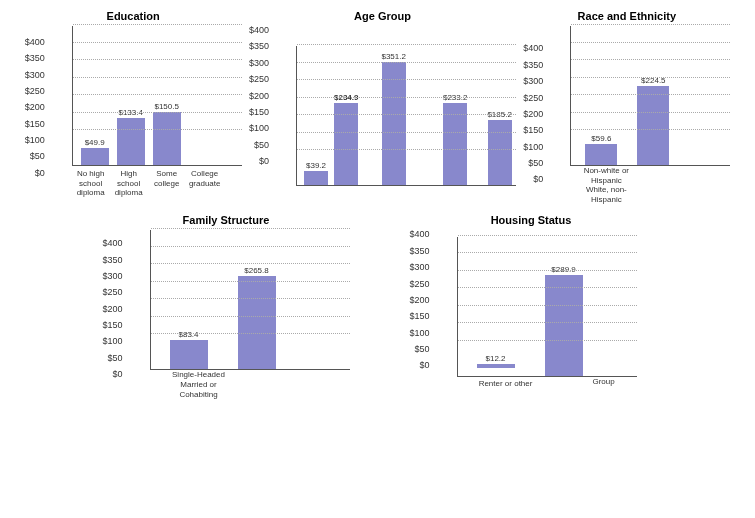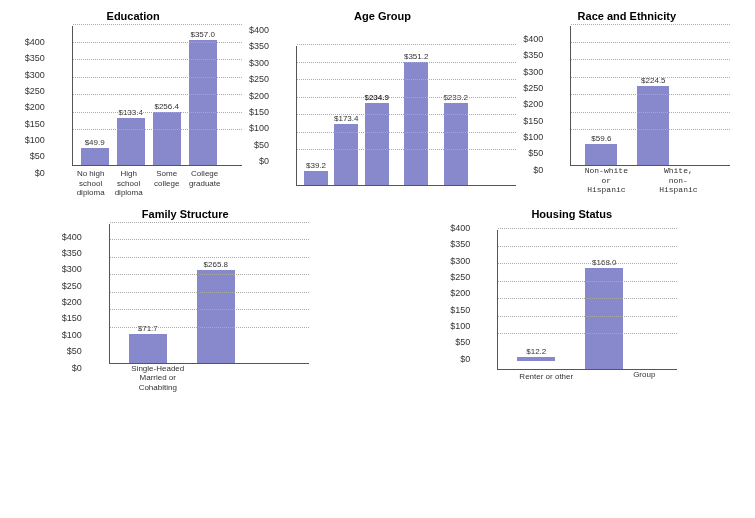--- a/index.html
+++ b/index.html
@@ -138,28 +138,24 @@
               <span class="bar-value">$49.9</span>
               <div class="bar" style="height:17px;"></div>
             </div>
 
             <div class="bar-group">
               <span class="bar-value">$133.4</span>
               <div class="bar" style="height:47px;"></div>
             </div>
 
             <div class="bar-group">
-              <span class="bar-value">$256.4</span>
+              <span class="bar-value">$150.5</span>
               <div class="bar" style="height:53px;"></div>
             </div>
 
-            <div class="bar-group">
-              <span class="bar-value">$357.0</span>
-              <div class="bar" style="height:125px;"></div>
-            </div>
           </div>
           <div style="display:flex; flex-direction:row; padding-left:0px;">
             <div class="bar-label">No high<br>school<br>diploma</div>
             <div class="bar-label">High<br>school<br>diploma</div>
             <div class="bar-label">Some<br>college</div>
             <div class="bar-label">College<br>graduate</div>
           </div>
         </div>
       </div>
     </div>
@@ -188,40 +184,40 @@
               <div class="grid-line" style="bottom: 105px;"></div>
               <div class="grid-line" style="bottom: 122.5px;"></div>
               <div class="grid-line" style="bottom: 140px;"></div>
             </div>
 
             <div class="bar-group" style="margin:0 3px;">
               <span class="bar-value">$39.2</span>
               <div class="bar" style="height:14px; width:24px;"></div>
             </div>
 
-            <div class="bar-group" style="margin:0 3px;">
-              <span class="bar-value">$173.4</span>
-              <div class="bar" style="height:61px; width:24px;"></div>
-            </div>
 
             <div class="bar-group" style="margin:0 3px;font-weight:bold;">
               <span class="bar-value">$234.9</span>
               <div class="bar" style="height:82px; width:24px;"></div>
             </div>
 
-            <div class="bar-group" style="margin:0 12px;">
+            <div class="bar-group" style="margin:0 20px;">
               <span class="bar-value">$351.2</span>
               <div class="bar" style="height:123px; width:24px;"></div>
             </div>
 
-            <div class="bar-group" style="margin:0 3px;align-items:flex-end;">
+            <div class="bar-group" style="margin:0 17px;align-items:flex-end;">
               <span class="bar-value">$233.2</span>
               <div class="bar" style="height:82px; width:24px;"></div>
             </div>
 
+            <div class="bar-group" style="margin:0 3px;">
+              <span class="bar-value">$185.2</span>
+              <div class="bar" style="height:65px; width:24px;"></div>
+            </div>
           </div>
         </div>
       </div>
     </div>
 
     <div class="chart-wrap">
       <div class="chart-title">Race and Ethnicity</div>
       <div class="chart-area">
         <div class="y-axis">
           <span class="y-label">$400</span>
@@ -249,30 +245,30 @@
             <div class="bar-group" style="margin:0 10px;">
               <span class="bar-value">$59.6</span>
               <div class="bar" style="height:21px; width:32px;"></div>
             </div>
 
             <div class="bar-group" style="margin:0 10px;">
               <span class="bar-value">$224.5</span>
               <div class="bar" style="height:79px; width:32px;"></div>
             </div>
           </div>
-          <div style="display:flex; flex-direction:row;font-family:Liberation Mono, monospace;">
+          <div style="display:flex; flex-direction:column;">
             <div class="bar-label" style="width:52px; margin:0 10px;">Non-white or<br>Hispanic</div>
             <div class="bar-label" style="width:52px; margin:0 10px;">White, non-Hispanic</div>
           </div>
         </div>
       </div>
     </div>
   </div>
 
-  <div class="row" style="gap: 60px;">
+  <div class="row" style="justify-content:center; gap: 60px;">
 
     <div class="chart-wrap">
       <div class="chart-title">Family Structure</div>
       <div class="chart-area">
         <div class="y-axis">
           <span class="y-label">$400</span>
           <span class="y-label">$350</span>
           <span class="y-label">$300</span>
           <span class="y-label">$250</span>
           <span class="y-label">$200</span>
@@ -287,21 +283,21 @@
               <div class="grid-line" style="bottom: 35px;"></div>
               <div class="grid-line" style="bottom: 52.5px;"></div>
               <div class="grid-line" style="bottom: 70px;"></div>
               <div class="grid-line" style="bottom: 87.5px;"></div>
               <div class="grid-line" style="bottom: 105px;"></div>
               <div class="grid-line" style="bottom: 122.5px;"></div>
               <div class="grid-line" style="bottom: 140px;"></div>
             </div>
 
             <div class="bar-group" style="margin:0 15px;">
-              <span class="bar-value">$71.7</span>
+              <span class="bar-value">$83.4</span>
               <div class="bar" style="height:29px; width:38px;"></div>
             </div>
 
             <div class="bar-group" style="margin:0 15px;">
               <span class="bar-value">$265.8</span>
               <div class="bar" style="height:93px; width:38px;"></div>
             </div>
           </div>
           <div style="display:flex; flex-direction:column;">
             <div class="bar-label" style="width:68px; margin:0 15px;">Single-Headed</div>
@@ -336,21 +332,21 @@
               <div class="grid-line" style="bottom: 122.5px;"></div>
               <div class="grid-line" style="bottom: 140px;"></div>
             </div>
 
             <div class="bar-group" style="margin:8px 15px;">
               <span class="bar-value">$12.2</span>
               <div class="bar" style="height:4px; width:38px;"></div>
             </div>
 
             <div class="bar-group" style="margin:0 15px;">
-              <span class="bar-value">$168.0</span>
+              <span class="bar-value">$289.9</span>
               <div class="bar" style="height:101px; width:38px;"></div>
             </div>
           </div>
           <div style="display:flex; flex-direction:row;">
             <div class="bar-label" style="width:68px; margin:2px 15px;">Renter or other</div>
             <div class="bar-label" style="width:68px; margin:0 15px;">Group</div>
           </div>
         </div>
       </div>
     </div>

